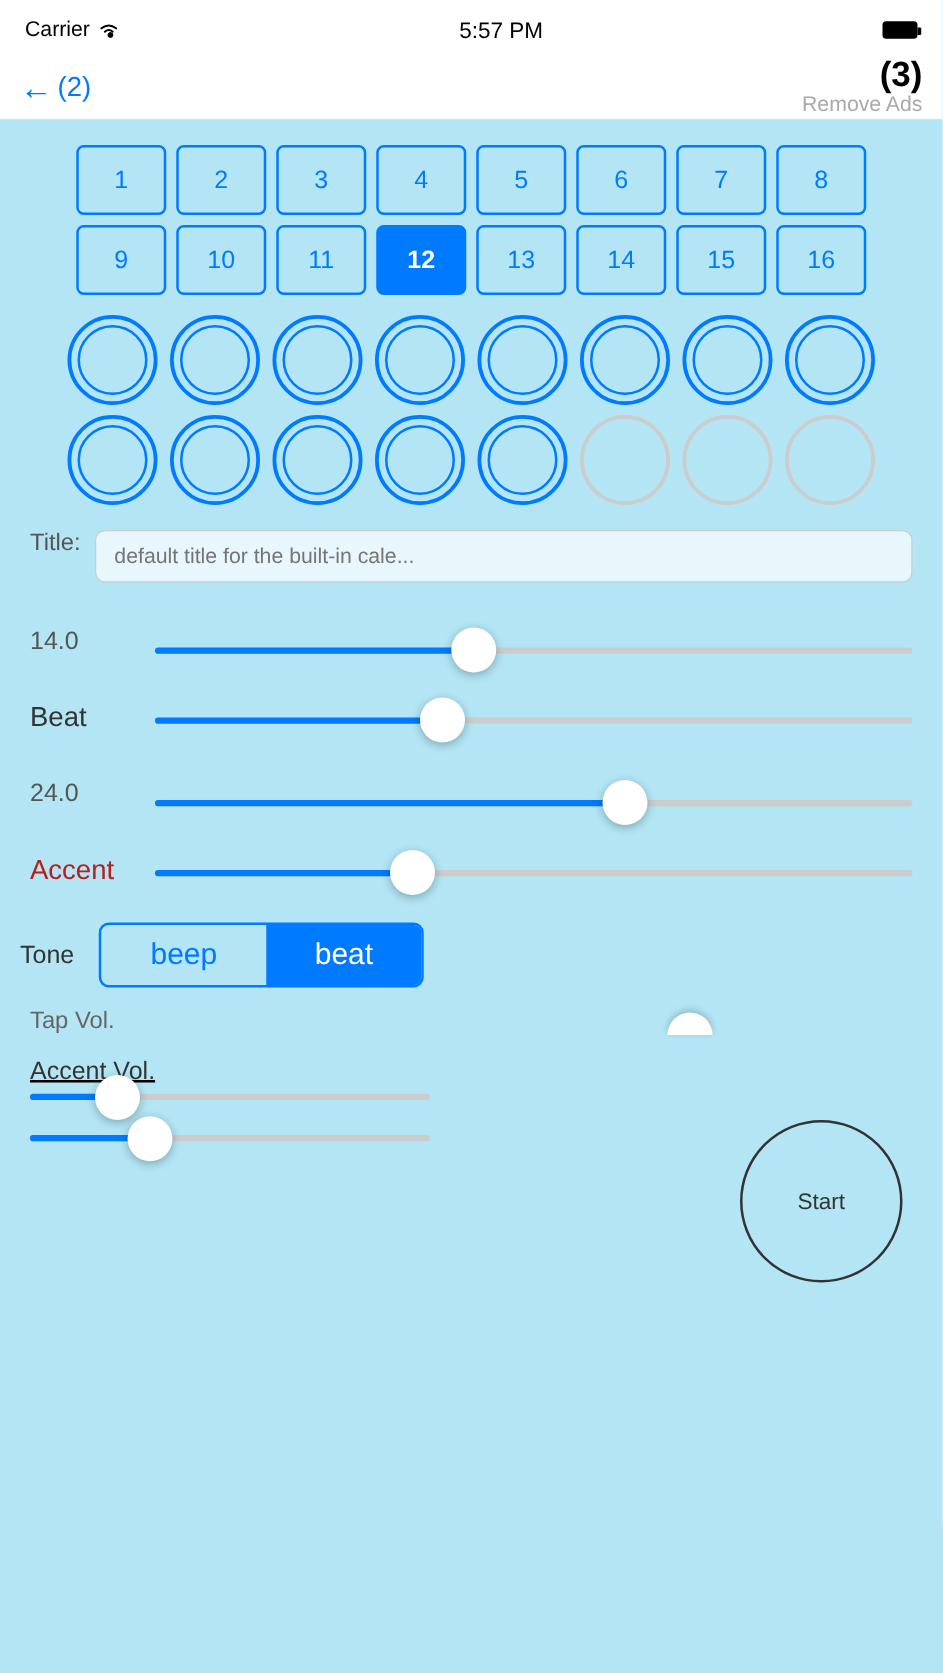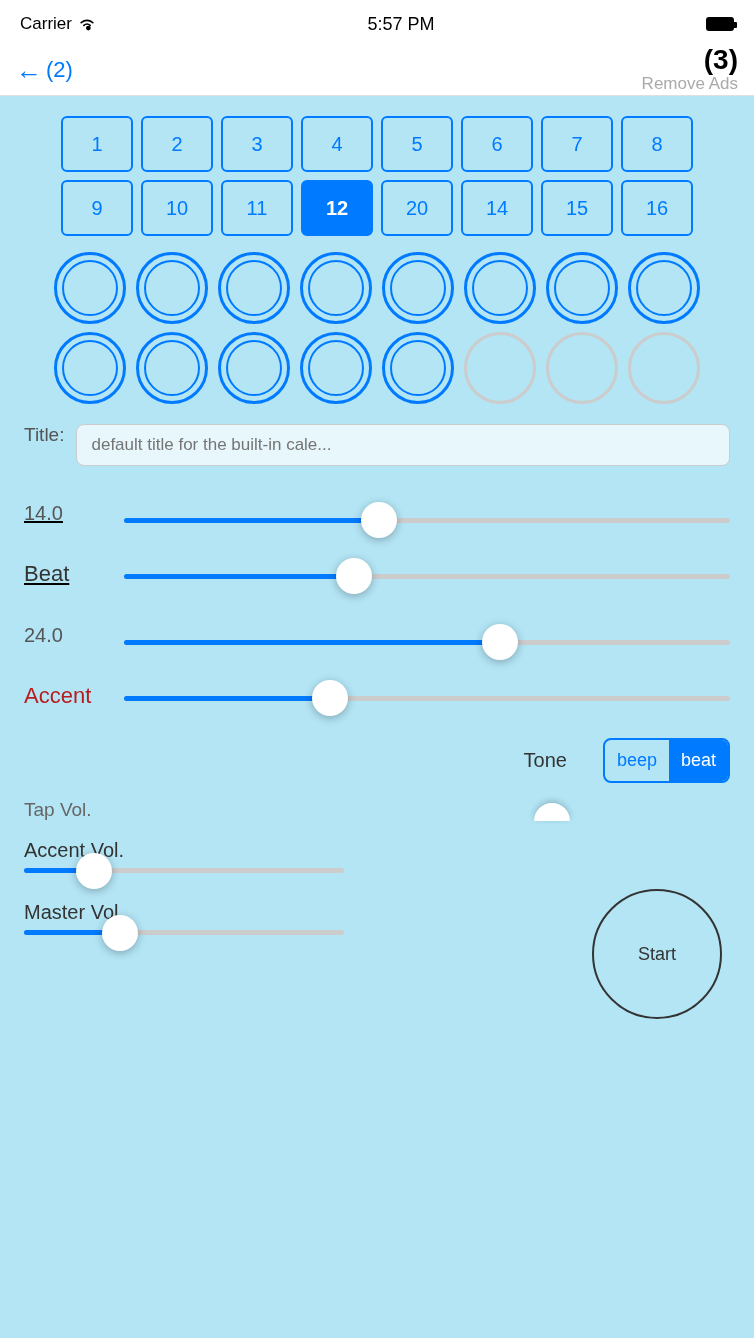--- a/index.html
+++ b/index.html
@@ -236,38 +236,38 @@
       border-radius: 50%;
       box-shadow: 0 2px 8px rgba(0,0,0,0.28);
       top: 50%;
       transform: translate(-50%, -50%);
     }
 
     
     .tone-row {
       display: flex;
       align-items: center;
-      justify-content: flex-end;
-      margin: 16px 8px 16px 0;
-      gap: 28px;
+      justify-content: flex-start;
+      margin: 16px 24px 16px 0;
+      gap: 12px;
     }
     .tone-label {
       font-size: 20px;
       color: #333;
       margin-right: 8px;
     }
     .tone-segmented {
       display: flex;
       border: 2px solid #007AFF;
       border-radius: 8px;
       overflow: hidden;
     }
     .tone-option {
-      padding: 10px 12px;
-      font-size: 18px;
+      padding: 10px 39px;
+      font-size: 24px;
       cursor: pointer;
       background: transparent;
       color: #007AFF;
       border: none;
       outline: none;
     }
     .tone-option.selected {
       background: #007AFF;
       color: #fff;
     }
@@ -275,20 +275,21 @@
     
     .bottom-controls {
       display: flex;
       flex-direction: column;
       gap: 0;
       position: relative;
       margin-top: 8px;
     }
     .vol-row {
       padding: 10px 8px;
+      text-decoration: underline;
     }
     .vol-row-label {
       font-size: 20px;
       color: #333;
       margin-bottom: 6px;
     }
     .vol-slider-wrapper {
       width: 320px;
     }
 
@@ -352,21 +353,21 @@
       <div class="beat-cell">5</div>
       <div class="beat-cell">6</div>
       <div class="beat-cell">7</div>
       <div class="beat-cell">8</div>
     </div>
     <div class="beat-row">
       <div class="beat-cell">9</div>
       <div class="beat-cell">10</div>
       <div class="beat-cell">11</div>
       <div class="beat-cell active">12</div>
-      <div class="beat-cell">20</div>
+      <div class="beat-cell">13</div>
       <div class="beat-cell">14</div>
       <div class="beat-cell">15</div>
       <div class="beat-cell">16</div>
     </div>
   </div>
 
   <div class="circle-grid">
     <div class="circle-row">
       <div class="circle-item double-ring"></div>
       <div class="circle-item double-ring"></div>
@@ -389,21 +390,21 @@
     </div>
   </div>
 
   <div class="title-row">
     <span class="title-label">Title:</span>
     <input class="title-input" type="text" placeholder="default title for the built-in cale..." style="">
   </div>
 
   <div class="slider-section">
     <div style="display:flex; align-items:flex-start; gap:0;">
-      <div style="width:100px; padding-top:8px;text-decoration:underline;">
+      <div style="width:100px; padding-top:8px;">
         <div style="font-size:20px; color:#555; margin-bottom:2px;">
           <span>14.0</span>
         </div>
         <div style="font-size:22px; color:#333; margin-top:36px;">Beat</div>
       </div>
       <div style="flex:1; display:flex; flex-direction:column; gap:16px; padding-top:6px;">
 
         <div class="custom-slider">
           <div class="custom-slider-track">
             <div class="custom-slider-fill" style="width:42%"></div>
@@ -469,21 +470,20 @@
       <div class="vol-row-label">Accent Vol.</div>
       <div class="vol-slider-wrapper">
         <div class="custom-slider-track">
           <div class="custom-slider-fill" style="width:22%"></div>
           <div class="custom-slider-thumb" style="left:22%"></div>
         </div>
       </div>
     </div>
 
     <div class="vol-row" style="margin-top:8px;">
-      <div class="vol-row-label">Master Vol.</div>
       <div class="vol-slider-wrapper">
         <div class="custom-slider-track">
           <div class="custom-slider-fill" style="width:30%"></div>
           <div class="custom-slider-thumb" style="left:30%"></div>
         </div>
       </div>
     </div>
 
     <div class="start-btn-wrapper">
       <button class="start-btn">

